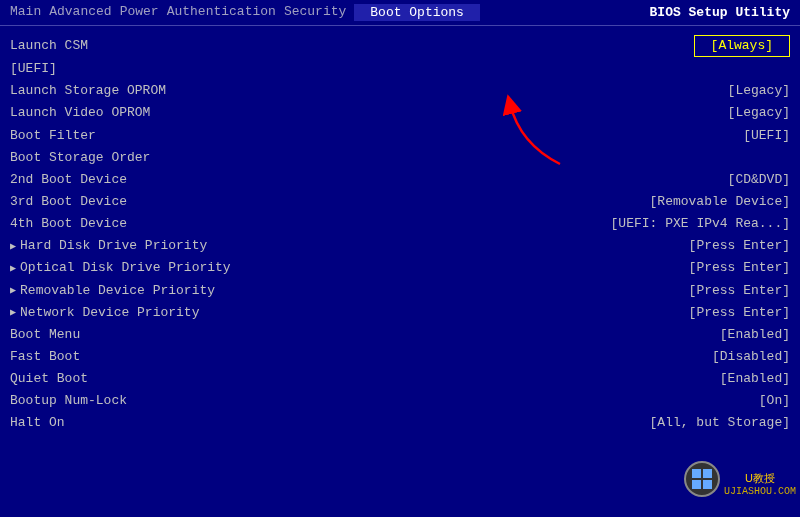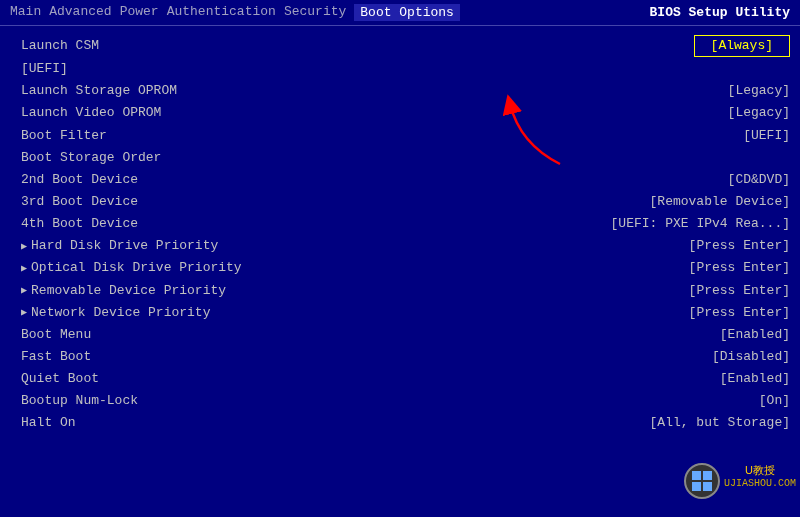--- a/index.html
+++ b/index.html
@@ -28,42 +28,41 @@
       gap: 8px;
     }
     .menu-item {
       color: #a0a0c0;
       font-size: 13px;
       cursor: pointer;
     }
     .menu-item.active {
       color: #ffffff;
       background: #2020aa;
-      padding: 1px 6px;
+      padding: 1px 16px;
     }
     .menu-title {
       color: #ffffff;
       font-size: 13px;
       font-weight: bold;
     }
 
     
     .main-content {
       display: flex;
       padding: 8px 10px;
       height: calc(100% - 30px);
     }
 
     .menu-row {
       display: flex;
       justify-content: space-between;
       align-items: center;
       padding: 1px 0;
       line-height: 1.55;
-      margin-left: 11px;
     }
 
     .row-label {
       color: #c0c0c0;
       display: flex;
       align-items: center;
       gap: 4px;
     }
 
     .row-label.has-arrow::before {
@@ -79,26 +78,26 @@
 
     .row-value.selected {
       color: #ffff00;
       border: 1px solid #ffff00;
       padding: 0 16px;
     }
 
     
     .watermark {
       position: absolute;
-      bottom: 8px;
+      bottom: 16px;
       right: 0px;
       width: 120px;
       height: 50px;
       display: flex;
-      align-items: flex-start;
+      align-items: flex-end;
       justify-content: flex-end;
       gap: 4px;
       padding: 4px;
     }
     .watermark-logo {
       width: 36px;
       height: 36px;
       border-radius: 50%;
       background: #333;
       border: 2px solid #888;

